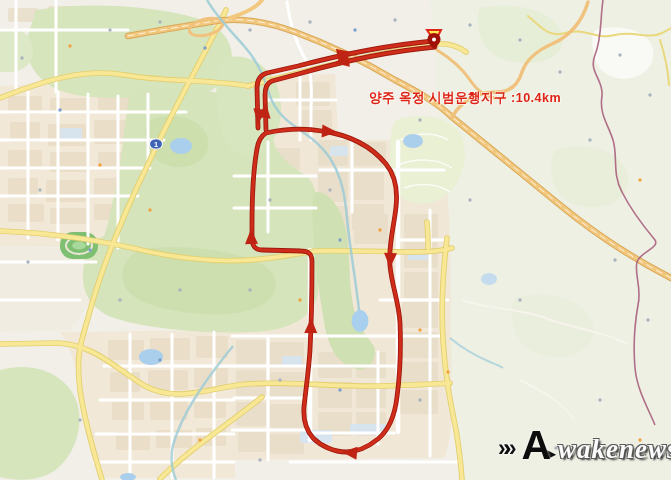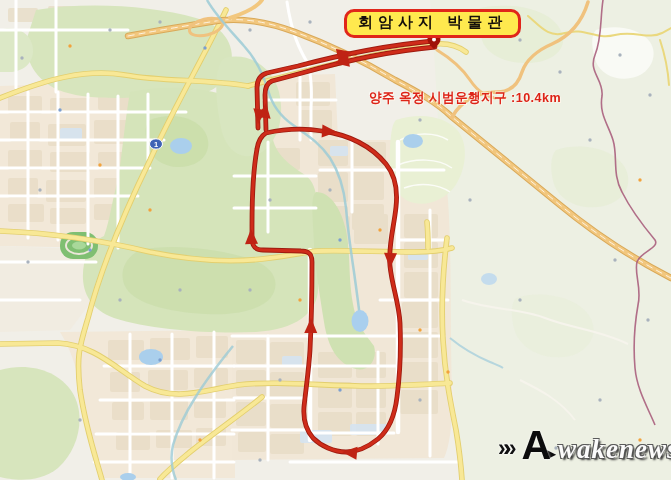--- a/index.html
+++ b/index.html
@@ -309,23 +309,20 @@
   </g>
 
   <polygon points="427,30 441,30 435,42" fill="#ffe94e" stroke="#e0261a" stroke-width="2"></polygon>
 
   <g>
     <path d="M434,33 c-4.2,0 -6.5,3 -6.5,6.2 c0,4.4 6.5,9.8 6.5,9.8 c0,0 6.5,-5.4 6.5,-9.8 c0,-3.2 -2.3,-6.2 -6.5,-6.2 Z" fill="#a01208"></path>
     <circle cx="434" cy="39.4" r="2" fill="#ffffff"></circle>
   </g>
 </svg>
 
-<div class="museum-label">
-  <span>회암사지 박물관</span>
-</div>
 
 <div class="route-caption">
   <span>양주 옥정 시범운행지구 :10.4km</span>
 </div>
 
 <div class="watermark">
   <span class="wm-chevrons">»»</span>
   <span class="wm-a">A</span>
   <span class="wm-arrow">►</span>
   <span class="wm-rest">wakenews</span>

